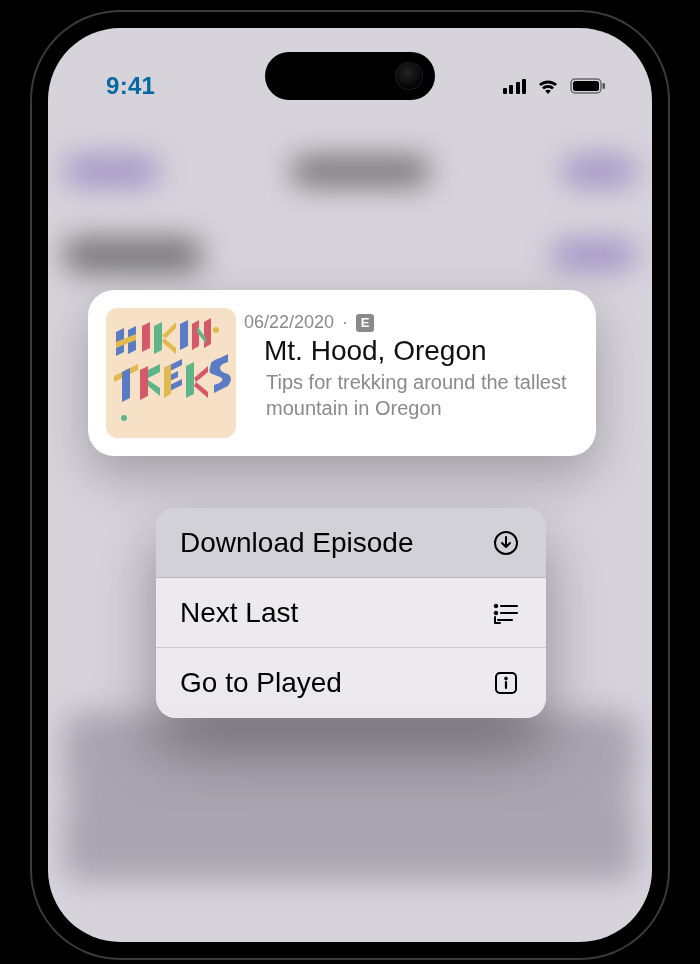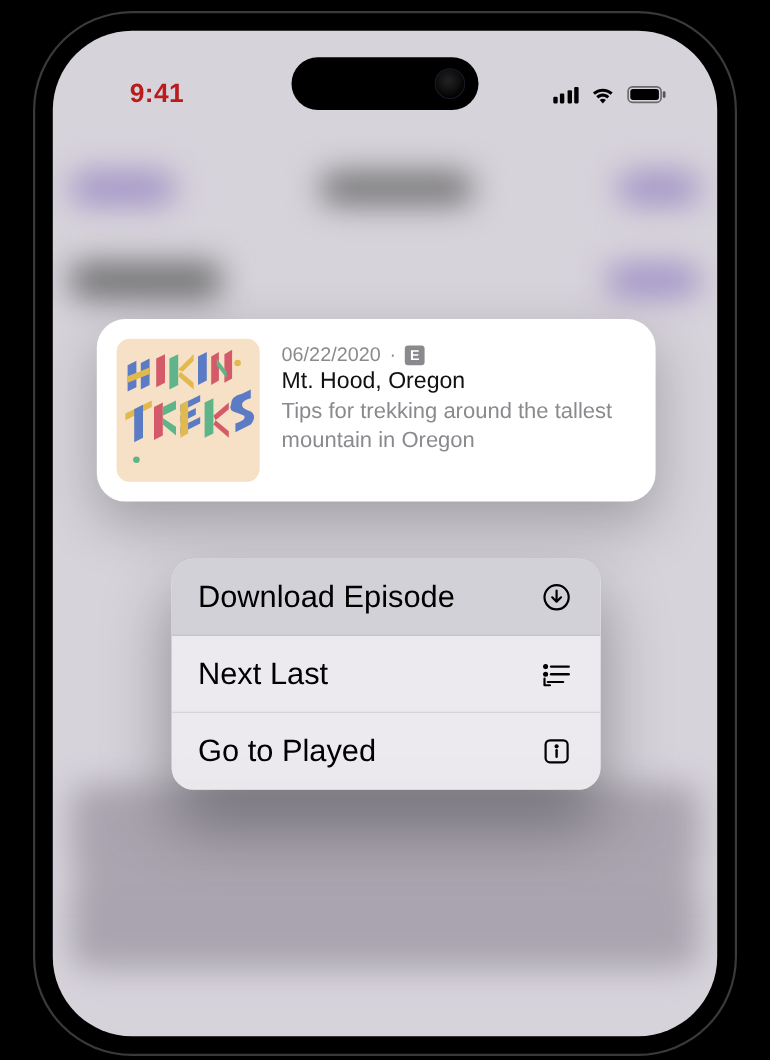--- a/index.html
+++ b/index.html
@@ -45,28 +45,28 @@
     right: 12px; top: 10px;
     width: 28px; height: 28px;
     border-radius: 50%;
     background: radial-gradient(circle at 45% 40%, #222 0%, #111 40%, #000 70%);
     box-shadow: inset 0 0 0 1px #1a1a2a;
   }
 
   
   .statusbar {
     position: absolute;
-    top: 0; left: 16px; right: 0;
+    top: 0; left: 4px; right: 0;
     height: 90px;
     display: flex;
     align-items: center;
     justify-content: space-between;
     padding: 26px 46px 0 54px;
     z-index: 40;
-    color: #b91c1c;
+    color: #0369a1;
   }
   .time { font-size: 24px; font-weight: 600; letter-spacing: 0.3px; }
   .indicators { display: flex; align-items: center; gap: 10px; }
   .signal { display: flex; align-items: flex-end; gap: 2.5px; height: 16px; }
   .signal span { width: 4px; background: #000; border-radius: 1px; }
   .signal span:nth-child(1){height:6px} .signal span:nth-child(2){height:9px}
   .signal span:nth-child(3){height:12px} .signal span:nth-child(4){height:15px}
   .wifi svg, .battery svg { display: block; }
 
   
@@ -82,37 +82,37 @@
 
   
   .card {
     position: absolute;
     left: 40px; right: 56px; top: 262px;
     background: #fff;
     border-radius: 26px;
     box-shadow: 0 20px 50px rgba(0,0,0,0.25);
     display: flex;
     padding: 18px;
-    gap: 20px;
+    gap: 8px;
     z-index: 30;
   }
   .artwork {
     width: 130px; height: 130px;
     border-radius: 12px;
     background: #f8e2c8;
     position: relative;
     overflow: hidden;
     flex-shrink: 0;
   }
   .artwork svg { width:100%; height:100%; }
   .card-body { flex: 1; padding-top: 4px; }
   .meta { font-size: 18px; color: #8a8a8e; display:flex; align-items:center; gap:8px; }
   .ebadge { display:inline-flex; align-items:center; justify-content:center; width:18px; height:18px; background:#8a8a8e; color:#fff; border-radius:3px; font-size:13px; font-weight:700; }
-  .title { font-size: 21px; font-weight: 400; color:#111; margin-top:2px; }
-  .subtitle { font-size: 20px; color:#8a8a8e; line-height:1.3; margin-top:2px; }
+  .title { font-size: 28px; font-weight: 400; color:#111; margin-top:2px;margin-left:20px; }
+  .subtitle { font-size: 20px; color:#8a8a8e; line-height:1.3; margin-top:2px;margin-left:22px; }
 
   
   .menu {
     position: absolute;
     left: 108px; width: 390px; top: 480px;
     background: rgba(238,236,240,0.92);
     border-radius: 20px;
     overflow: hidden;
     box-shadow: 0 30px 60px rgba(0,0,0,0.35);
     z-index: 30;

